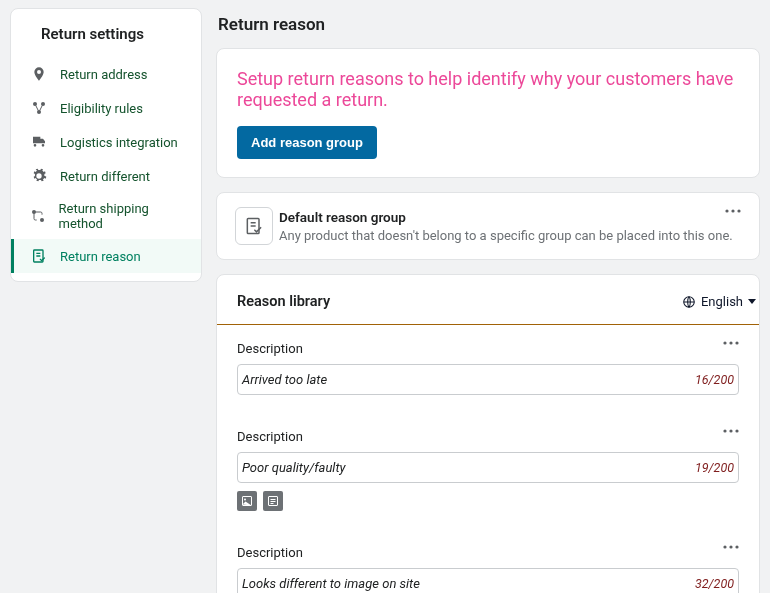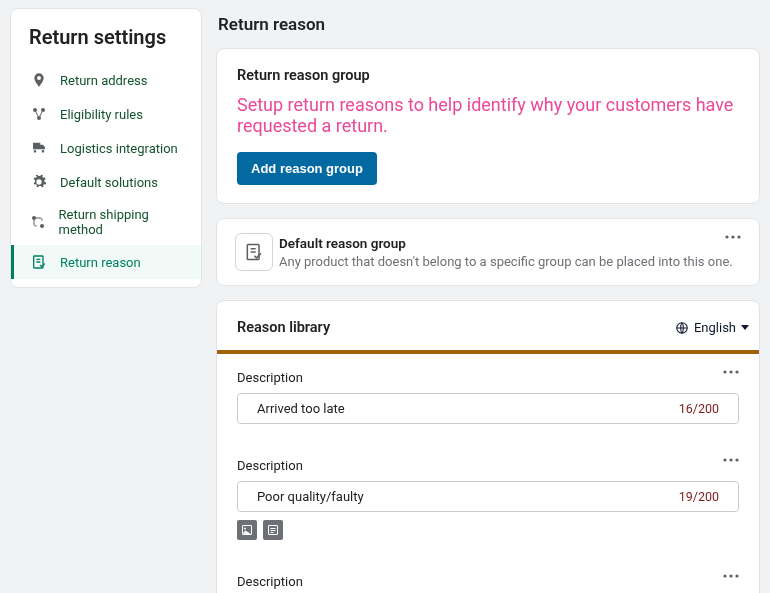--- a/index.html
+++ b/index.html
@@ -21,23 +21,23 @@
   
   .sidebar {
     width: 192px;
     background: #fff;
     border: 1px solid #e1e3e5;
     border-radius: 8px;
     padding: 12px 0 8px 0;
     height: fit-content;
   }
   .sidebar h2 {
-    font-size: 20px;
+    font-size: 15px;
     font-weight: 600;
-    margin: 4px 0 14px 18px;
+    margin: 4px 0 14px 30px;
   }
   .side-item {
     display: flex;
     align-items: center;
     gap: 12px;
     padding: 8px 16px;
     cursor: pointer;
     font-size: 13px;
     color: #14532d;
     border-left: 3px solid transparent;
@@ -117,22 +117,22 @@
     right: 14px;
     top: 12px;
     color: #5c5f62;
     cursor: pointer;
     padding: 4px;
   }
   .lib-header {
     display: flex;
     justify-content: space-between;
     align-items: center;
-    padding: 18px 10px 14px 20px;
-    border-bottom: 4px solid #a16207;
+    padding: 18px 3px 14px 20px;
+    border-bottom: 1px solid #a16207;
   }
   .lang-sel {
     display: flex;
     align-items: center;
     gap: 5px;
     font-size: 13px;
     color: #0f172a;
     cursor: pointer;
   }
   .reason-block {
@@ -145,22 +145,23 @@
   .lbl {
     font-size: 13px;
     color: #202223;
     margin-bottom: 8px;
   }
   .input-wrap {
     display: flex;
     align-items: center;
     border: 1px solid #c9cccf;
     border-radius: 4px;
-    padding: 7px 19px;
-    font-size: 13px;
+    padding: 7px 4px;
+    font-size: 13px;
+    font-style: italic;
   }
   .input-wrap .val { flex: 1; color: #202223; }
   .input-wrap .count { color: #7f1d1d; font-size: 12.5px; }
   .rb-dots {
     position: absolute;
     right: 18px;
     top: 14px;
     color: #5c5f62;
     cursor: pointer;
     padding: 2px;
@@ -219,21 +220,21 @@
       </span>
       <span>Logistics integration</span>
     </div>
 
     <div class="side-item">
       <span class="icn">
         <svg width="16" height="16" viewBox="0 0 24 24" fill="currentColor">
             <path d="M12 8a4 4 0 100 8 4 4 0 000-8zm9 4l2 1-1 3-2-1a9 9 0 01-2 2l1 2-3 1-1-2a9 9 0 01-3 0l-1 2-3-1 1-2a9 9 0 01-2-2l-2 1-1-3 2-1a9 9 0 010-3l-2-1 1-3 2 1a9 9 0 012-2L7 2l3-1 1 2a9 9 0 013 0l1-2 3 1-1 2a9 9 0 012 2l2-1 1 3-2 1a9 9 0 010 3z"></path>
           </svg>
       </span>
-      <span>Default solutions</span>
+      <span>Return different</span>
     </div>
 
     <div class="side-item">
       <span class="icn">
         <svg width="16" height="16" viewBox="0 0 24 24" fill="currentColor">
             <circle cx="6" cy="6" r="3"></circle>
             <circle cx="18" cy="18" r="3"></circle>
             <path d="M8 6h8a2 2 0 012 2v2M6 8v8a2 2 0 002 2h2" stroke="currentColor" stroke-width="1.5" fill="none"></path>
           </svg>
       </span>
@@ -249,21 +250,20 @@
           </svg>
       </span>
       <span>Return reason</span>
     </div>
   </div>
 
   <div class="main">
     <div class="page-title">Return reason</div>
 
     <div class="card card-pad">
-      <div class="card-title">Return reason group</div>
       <div class="card-sub">Setup return reasons to help identify why your customers have requested a return.</div>
       <button class="btn-primary">Add reason group</button>
     </div>
 
     <div class="card">
       <div class="default-group">
         <div class="square-icon">
           <svg width="20" height="20" viewBox="0 0 24 24" fill="none" stroke="currentColor" stroke-width="1.8">
               <rect x="4" y="3" width="14" height="18" rx="1"></rect>
               <path d="M8 8h6M8 12h6"></path>

